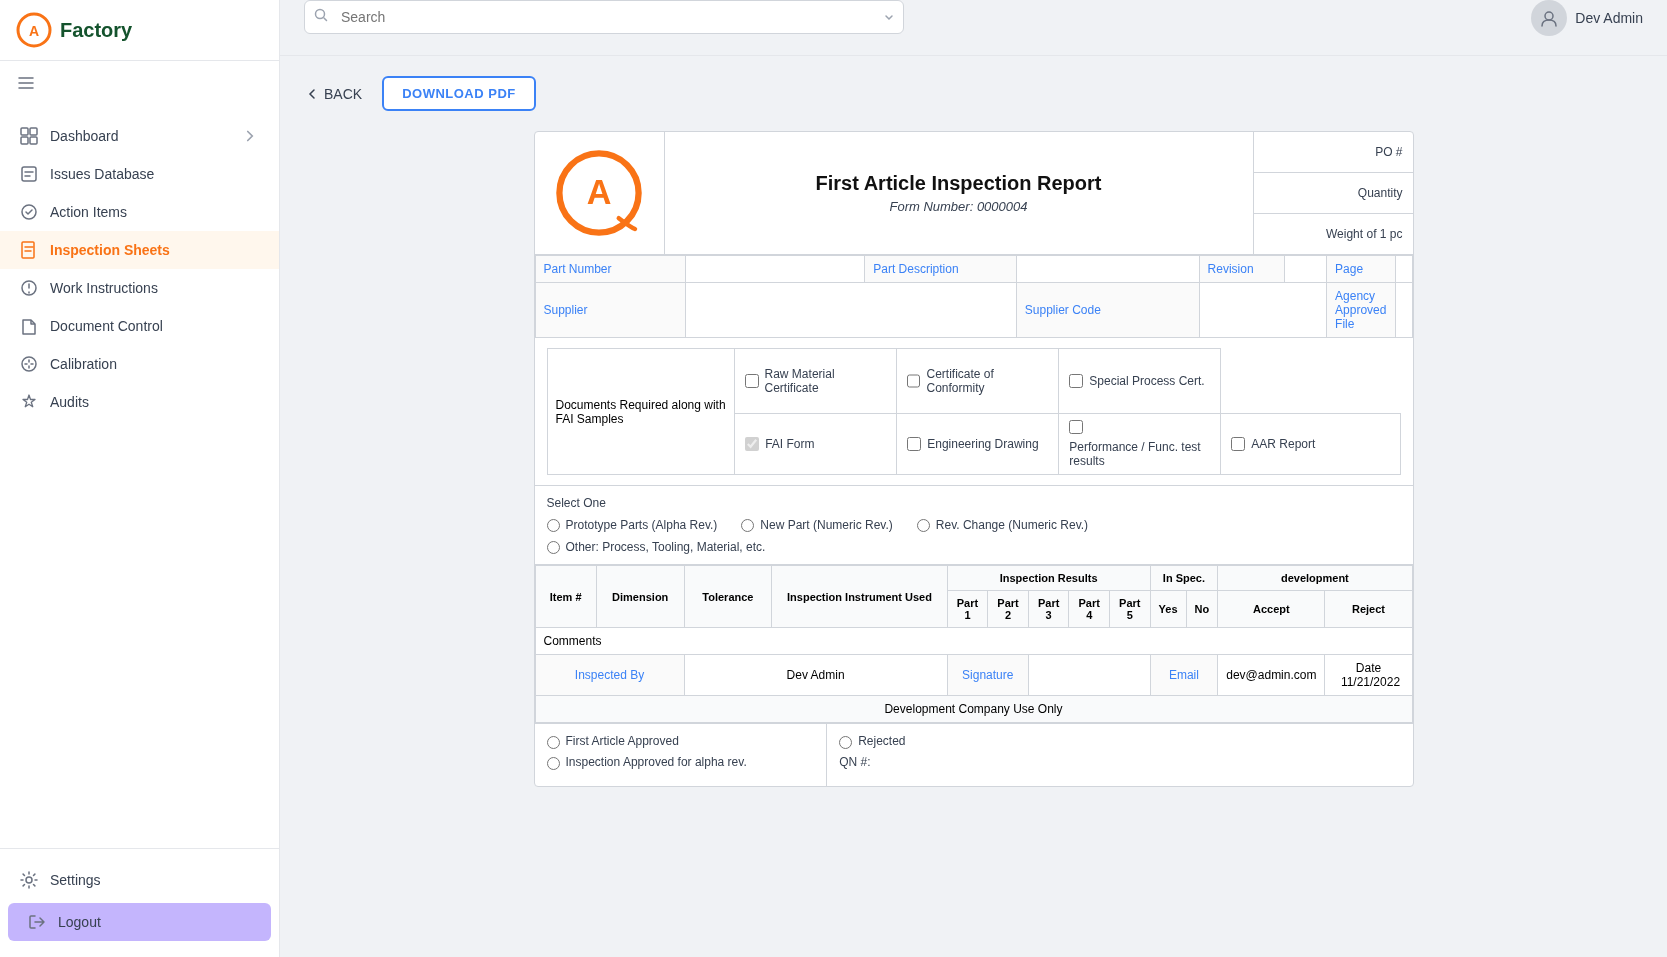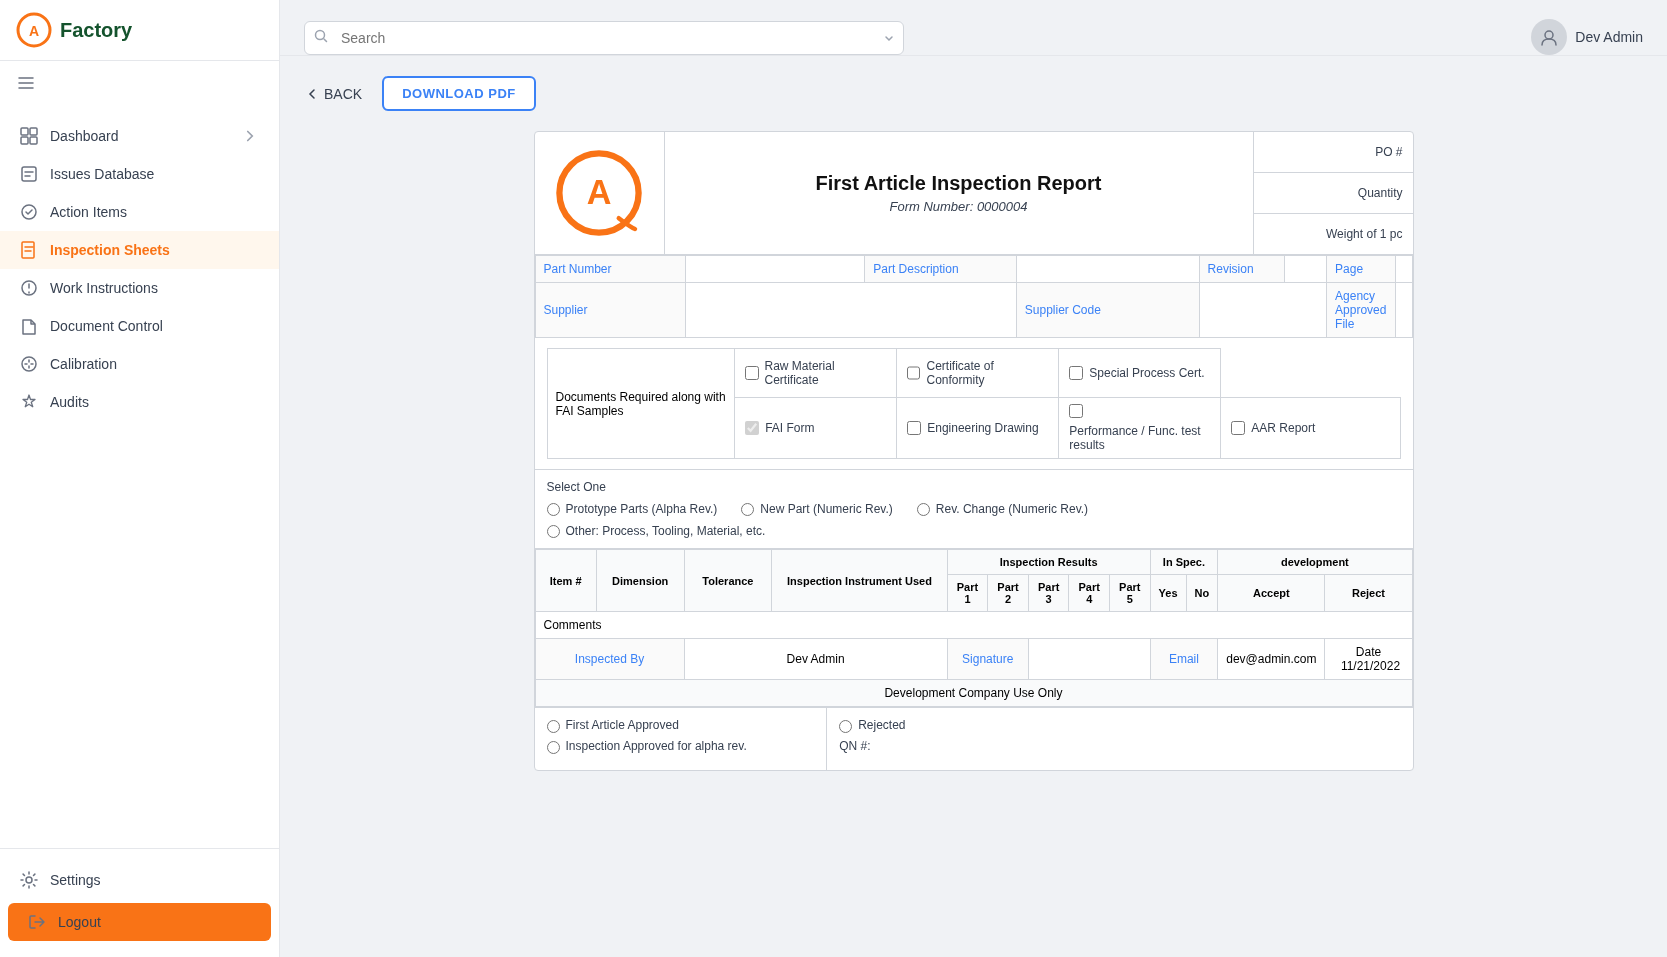--- a/index.html
+++ b/index.html
@@ -13,21 +13,21 @@
     .hamburger-btn { padding: 12px 16px; cursor: pointer; color: #6b7280; }
     .hamburger-btn svg { width: 20px; height: 20px; }
     .sidebar-nav { flex: 1; padding: 8px 0; overflow-y: auto; }
     .nav-item { display: flex; align-items: center; gap: 12px; padding: 10px 20px; cursor: pointer; color: #374151; font-size: 14px; transition: background 0.15s; }
     .nav-item.active { color: #f97316; background: #fff7ed; }
     .nav-item .nav-icon { width: 18px; height: 18px; flex-shrink: 0; }
     .nav-item .chevron { margin-left: auto; }
     .sidebar-bottom { padding: 12px 0; border-top: 1px solid #e5e7eb; }
 
     
-    .topbar { background: #f0f2f5; padding: 0 24px; height: 56px; display: flex; align-items: flex-end; gap: 8px; border-bottom: 1px solid #e5e7eb; position: sticky; top: 0; z-index: 10; }
+    .topbar { background: #f0f2f5; padding: 0 24px; height: 56px; display: flex; align-items: flex-start; gap: 8px; border-bottom: 1px solid #e5e7eb; position: sticky; top: 0; z-index: 10; }
     .search-wrapper { flex: 1; max-width: 600px; position: relative; }
     .search-input { width: 100%; padding: 8px 36px 8px 36px; border: 1px solid #d1d5db; border-radius: 6px; font-size: 14px; background: #fff; color: #374151; outline: none; }
     .search-icon-wrap { position: absolute; left: 10px; top: 50%; transform: translateY(-50%); color: #9ca3af; }
     .search-dropdown-arrow { position: absolute; right: 10px; top: 50%; transform: translateY(-50%); color: #9ca3af; cursor: pointer; }
     .user-area { display: flex; align-items: center; gap: 8px; margin-left: auto; cursor: pointer; }
     .avatar { width: 36px; height: 36px; border-radius: 50%; background: #d1d5db; display: flex; align-items: center; justify-content: center; color: #6b7280; }
     .user-name { font-size: 14px; color: #374151; font-weight: 500; }
 
     
     .main { flex: 1; display: flex; flex-direction: column; overflow: hidden; }
@@ -183,21 +183,21 @@
   <div class="sidebar-bottom">
 
     <div class="nav-item">
       <svg class="nav-icon" viewBox="0 0 18 18" fill="none">
         <circle cx="9" cy="9" r="3" stroke="#6b7280" stroke-width="1.5"></circle>
         <path d="M9 1v2M9 15v2M1 9h2M15 9h2M3.1 3.1l1.4 1.4M13.5 13.5l1.4 1.4M3.1 14.9l1.4-1.4M13.5 4.5l1.4-1.4" stroke="#6b7280" stroke-width="1.5" stroke-linecap="round"></path>
       </svg>
       <span>Settings</span>
     </div>
 
-    <div class="nav-item" style="background:#f97316; border-radius:6px; margin:4px 8px;">
+    <div class="nav-item" style="background:#c4b5fd; border-radius:6px; margin:4px 8px;">
       <svg class="nav-icon" viewBox="0 0 18 18" fill="none">
         <path d="M7 3H3a1 1 0 00-1 1v10a1 1 0 001 1h4M12 13l4-4-4-4M7 9h9" stroke="#6b7280" stroke-width="1.5" stroke-linecap="round" stroke-linejoin="round"></path>
       </svg>
       <span>Logout</span>
     </div>
   </div>
 </div>
 
 <div class="main">
 
@@ -290,21 +290,21 @@
         <table style="width:100%;border-collapse:collapse;">
           <tbody>
               <tr>
             <td rowspan="2" style="border:1px solid #d1d5db;padding:8px;font-size:12px;font-weight:500;width:22%;vertical-align:middle;">Documents Required along with FAI Samples</td>
             <td style="border:1px solid #d1d5db;padding:6px 10px;font-size:12px;width:19%;">
               <div class="doc-item">
                 <input type="checkbox" id="raw-material" style="">
                 <label for="raw-material">Raw Material Certificate</label>
               </div>
             </td>
-            <td style="border:1px solid #d1d5db;padding:10px 10px;font-size:12px;width:19%;">
+            <td style="border:1px solid #d1d5db;padding:18px 10px;font-size:12px;width:19%;">
               <div class="doc-item">
                 <input type="checkbox" id="cert-conformity" style="">
                 <label for="cert-conformity">Certificate of Conformity</label>
               </div>
             </td>
             <td style="border:1px solid #d1d5db;padding:6px 10px;font-size:12px;width:19%;">
               <div class="doc-item">
                 <input type="checkbox" id="special-process" style="">
                 <label for="special-process">Special Process Cert.</label>
               </div>

